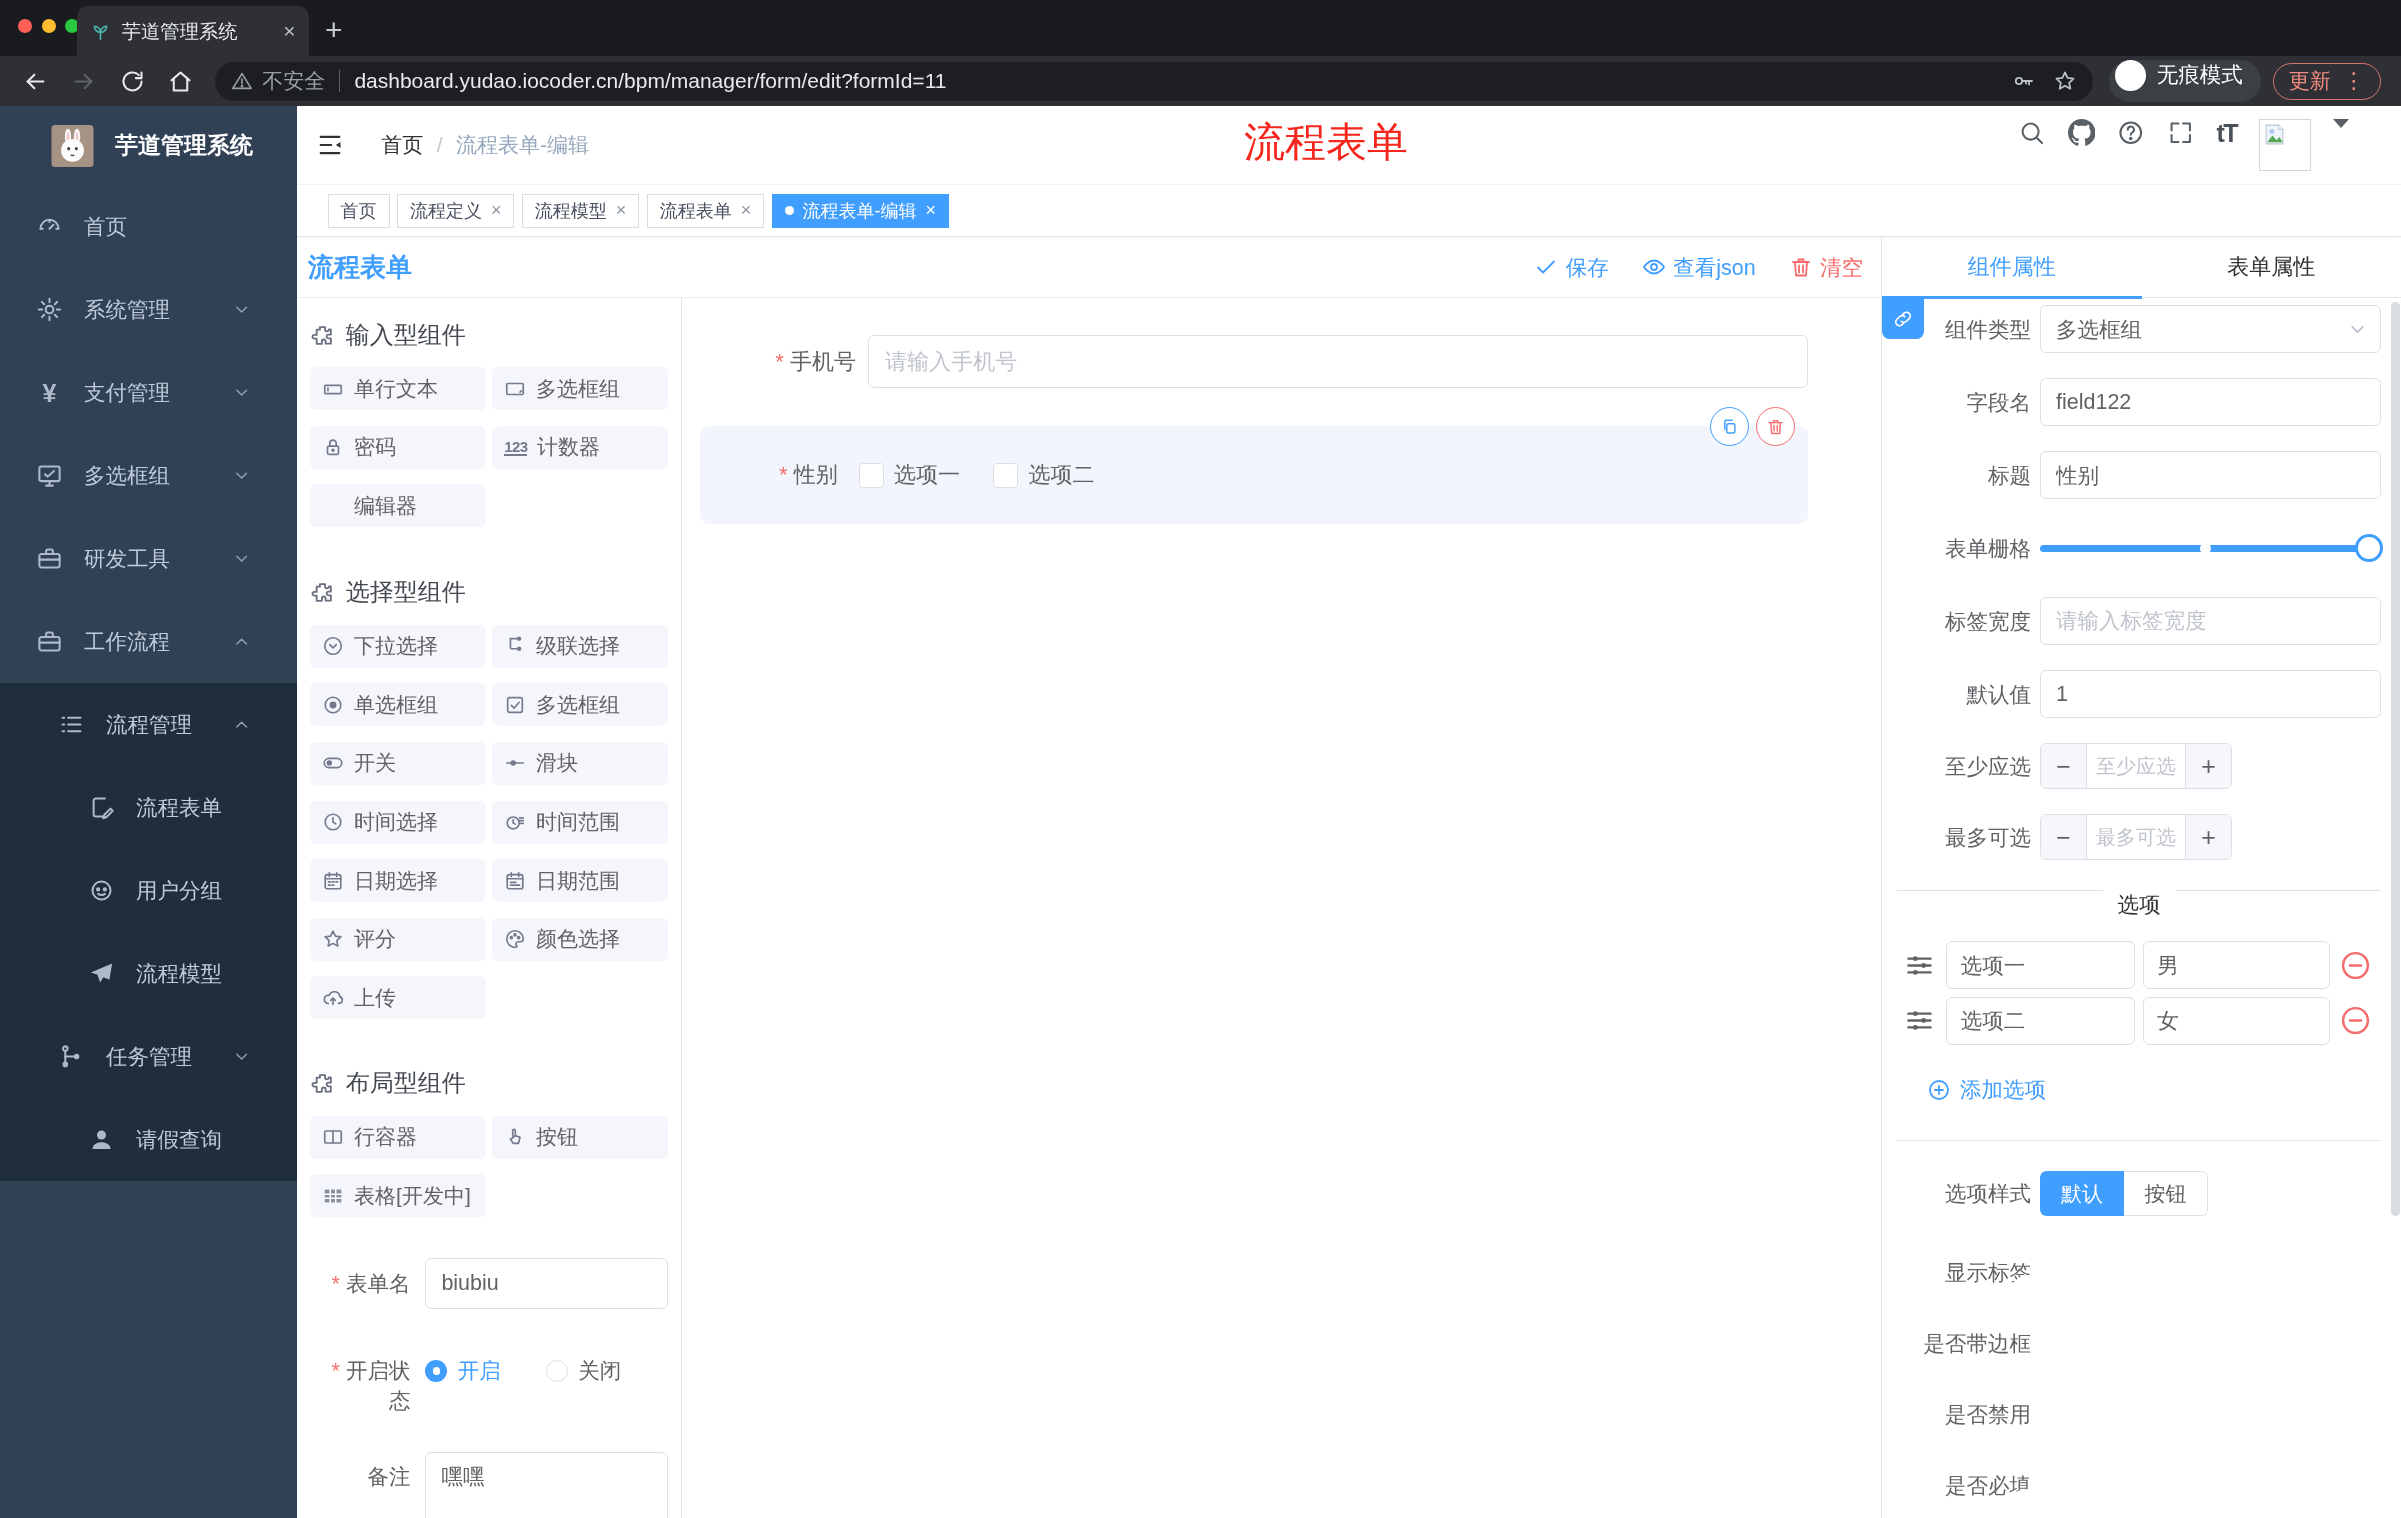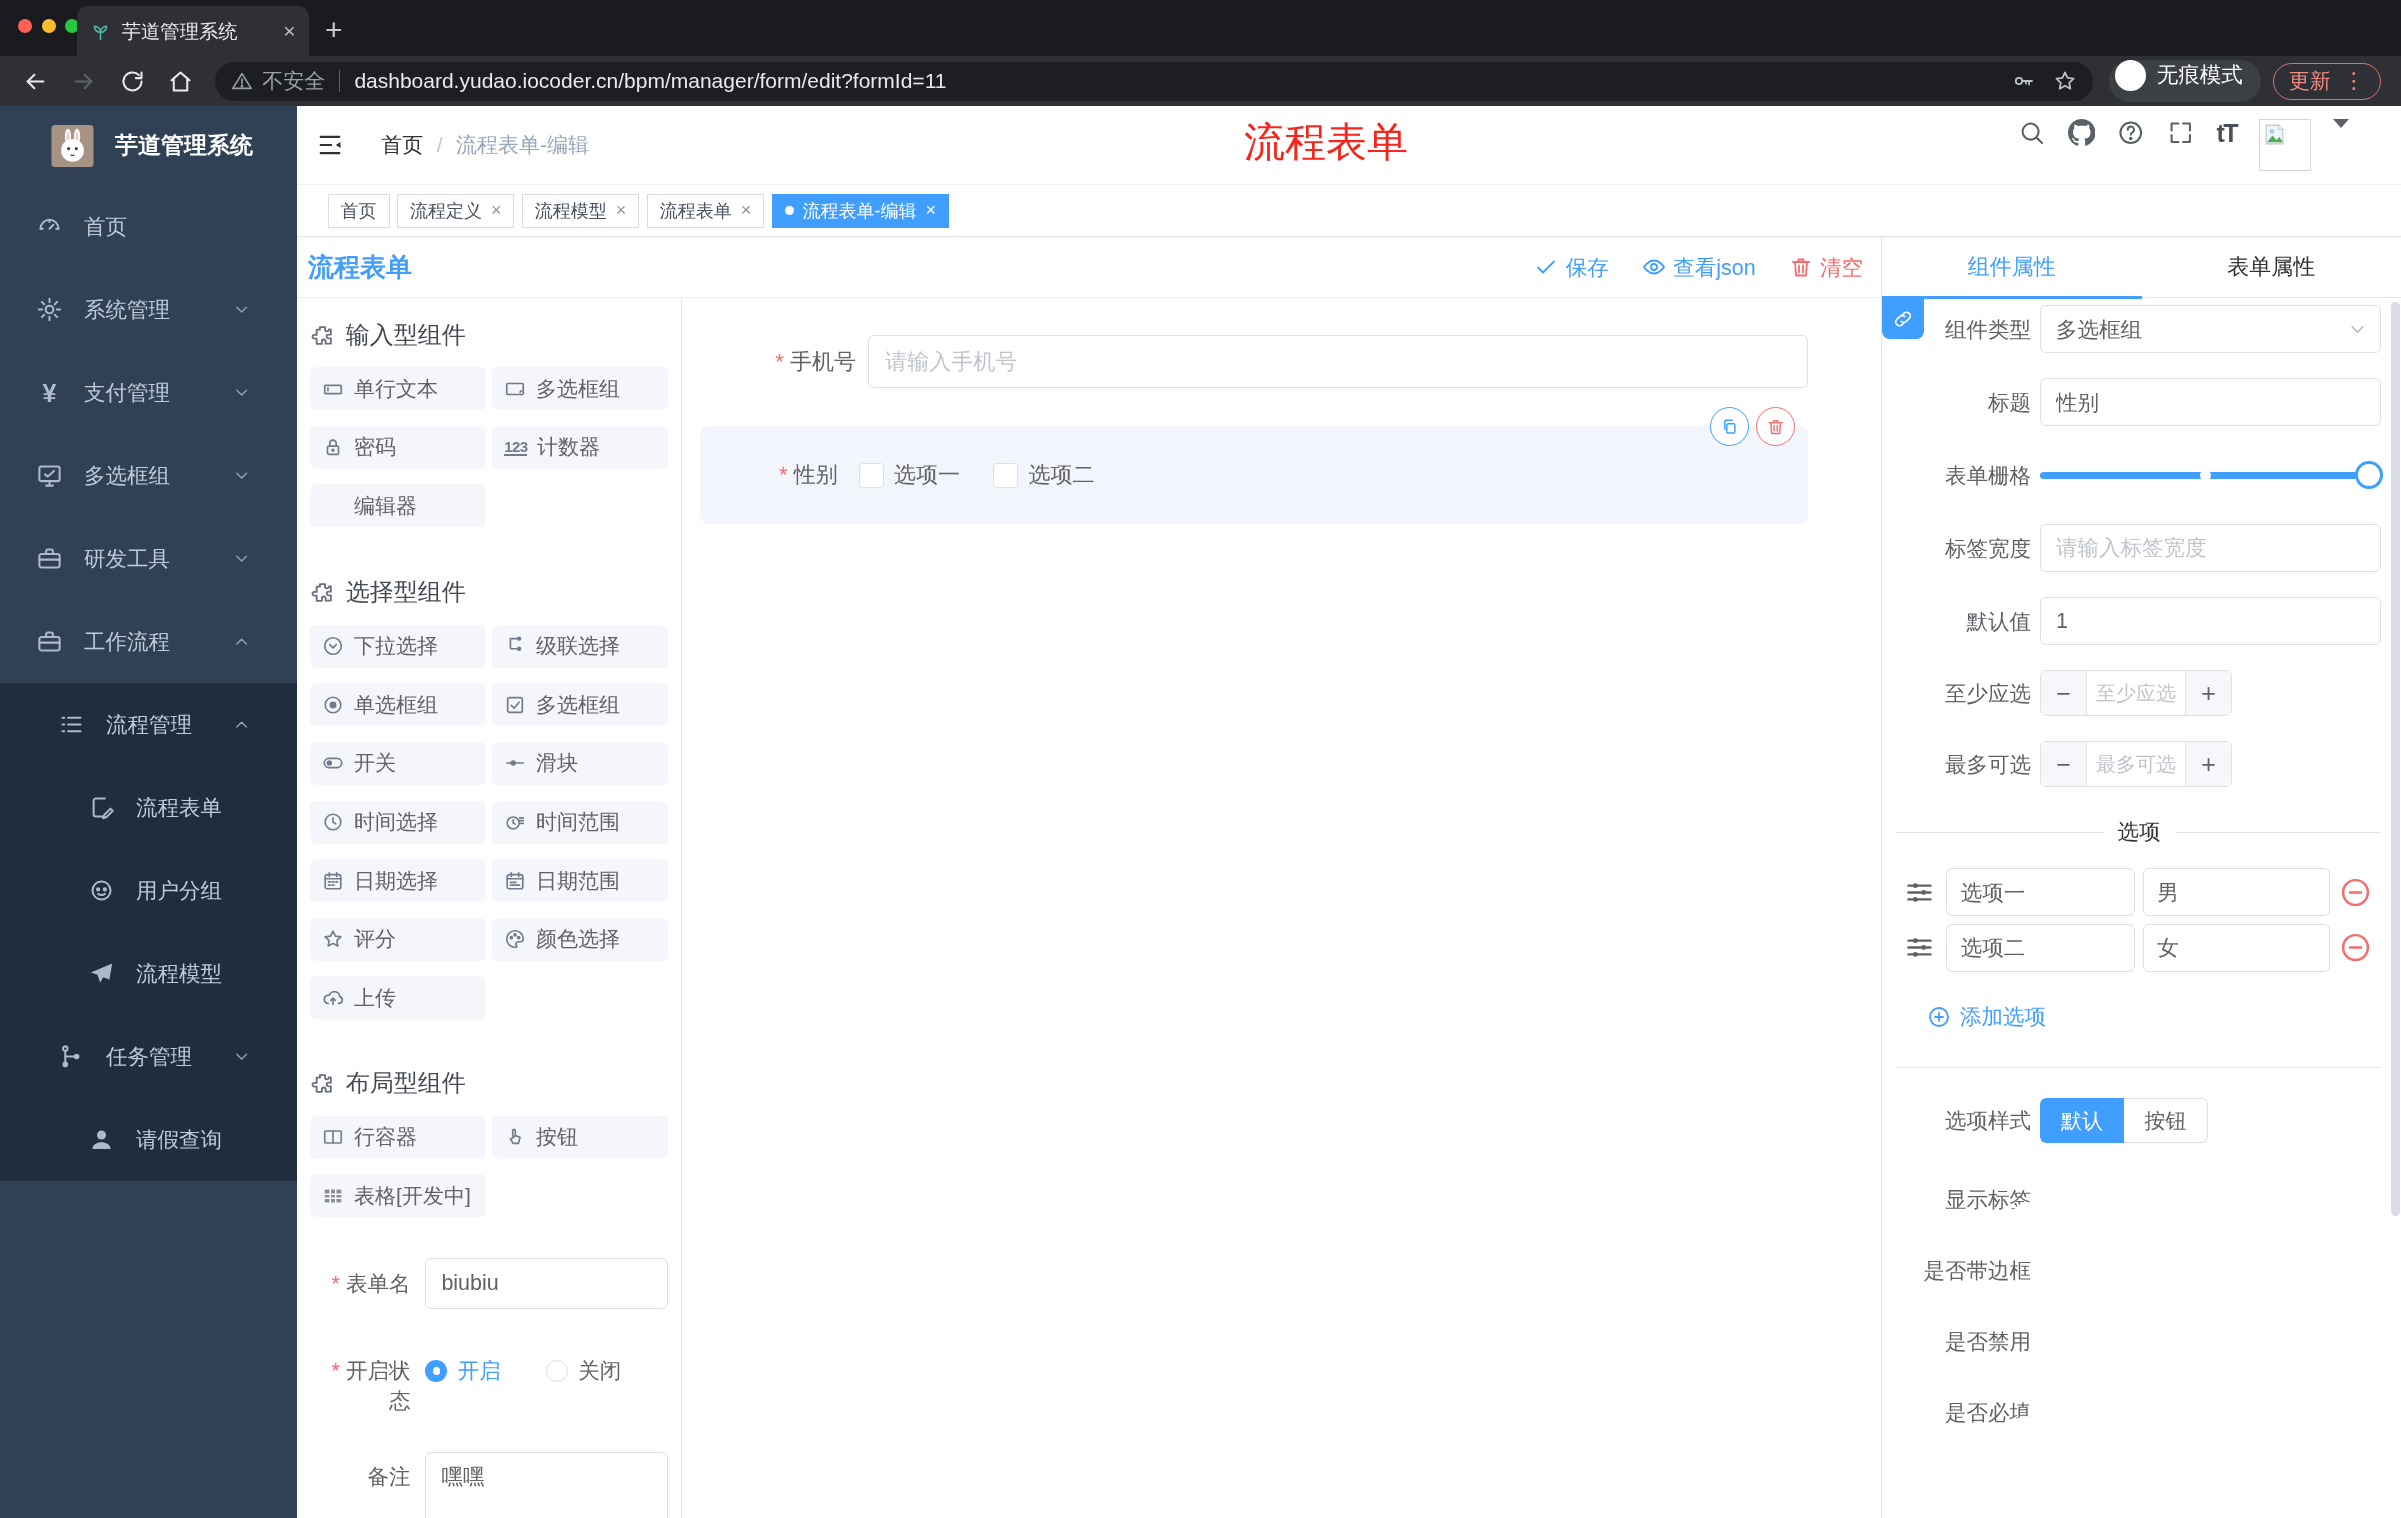--- a/index.html
+++ b/index.html
@@ -158,21 +158,21 @@
   .psel .pinput { padding-right:45px; }
   .sel-arrow { position:absolute; right:13.4px; top:13.4px; width:21px; height:21px; color:#b4bccc; }
   .slider { height:48px; display:flex; align-items:center; position:relative; }
   .slider .track { width:100%; height:6.7px; border-radius:3.7px; background:#409eff; position:relative; }
   .slider .stopdot { position:absolute; left:47%; top:-2.2px; width:11px; height:11px; border-radius:50%; background:#fff; }
   .slider .handle { position:absolute; right:-1.5px; top:-11px; width:28px; height:28px; border-radius:50%; background:#fff; border:3.7px solid #409eff; }
   .stepper { display:flex; width:192px; height:46px; border:0.7px solid #dcdfe6; border-radius:6px; overflow:hidden; background:#fff; }
   .stepper .sbtn { width:46px; background:#f5f7fa; color:#606266; font-size:25px; display:flex; align-items:center; justify-content:center; border-right:0.7px solid #dcdfe6; cursor:pointer; }
   .stepper .sbtn.plus { border-right:none; border-left:0.7px solid #dcdfe6; }
   .stepper .sval { flex:1; display:flex; align-items:center; justify-content:center; font-size:20px; color:#c0c4cc; }
-  .pdivider { display:flex; align-items:center; gap:15px; margin:30px 20px 0 15px; }
+  .pdivider { display:flex; gap:15px; margin:30px 20px 0 15px; }
   .pdivider .line { flex:1; height:0.7px; background:#dcdfe6; }
   .pdivider .dtext { font-size:21.5px; color:#303133; }
   .opt-row { display:flex; align-items:center; padding:0 20px 0 21px; margin-top:22px; }
   .opt-row.second { margin-top:7.4px; }
   .drag { width:33px; height:33px; color:#606266; cursor:grab; }
   .opt-inp { height:48px; border:0.7px solid #dcdfe6; border-radius:6px; font-size:21.5px; color:#606266; padding:0 13.4px; outline:none; font-family:inherit; }
   .opt-inp.o1 { width:189px; margin-left:10.4px; }
   .opt-inp.o2 { width:187px; margin-left:7.4px; }
   .rm-opt { width:33px; height:33px; color:#f56c6c; margin-left:9.7px; cursor:pointer; }
   .add-opt { display:flex; align-items:center; gap:9px; margin-top:30.5px; padding-left:45px; color:#409eff; font-size:21.5px; cursor:pointer; }
@@ -864,20 +864,24 @@
             <div class="pctl psel">
               <input class="pinput" value="多选框组" style="">
               <span class="i sel-arrow">
                   <svg viewBox="0 0 24 24" fill="none" stroke="currentColor" stroke-width="1.8" stroke-linecap="round" stroke-linejoin="round">
                     <path d="M6 9l6 6 6-6"></path>
                   </svg>
                 </span>
             </div>
           </div>
           <div class="prow">
+            <div class="plab">字段名</div>
+            <div class="pctl"><input class="pinput" value="field122" style=""></div>
+          </div>
+          <div class="prow">
             <div class="plab">标题</div>
             <div class="pctl"><input class="pinput" value="性别" style=""></div>
           </div>
           <div class="prow">
             <div class="plab">表单栅格</div>
             <div class="pctl slider">
               <div class="track">
                 <span class="stopdot"></span>
                 <span class="handle"></span>
               </div>

